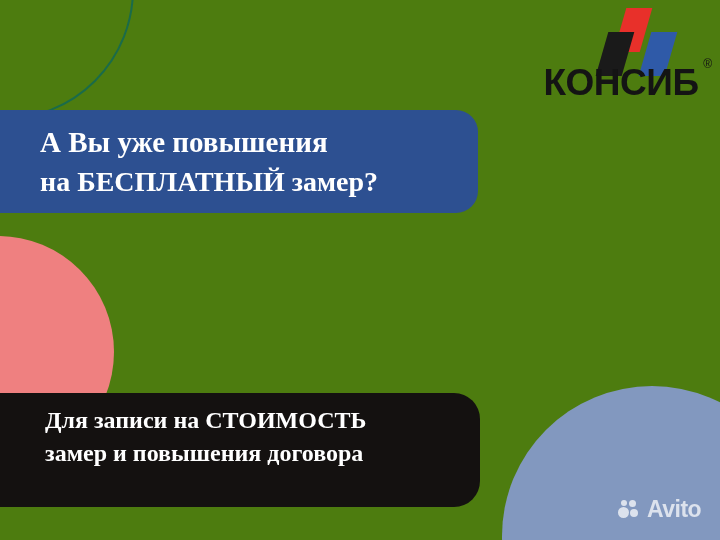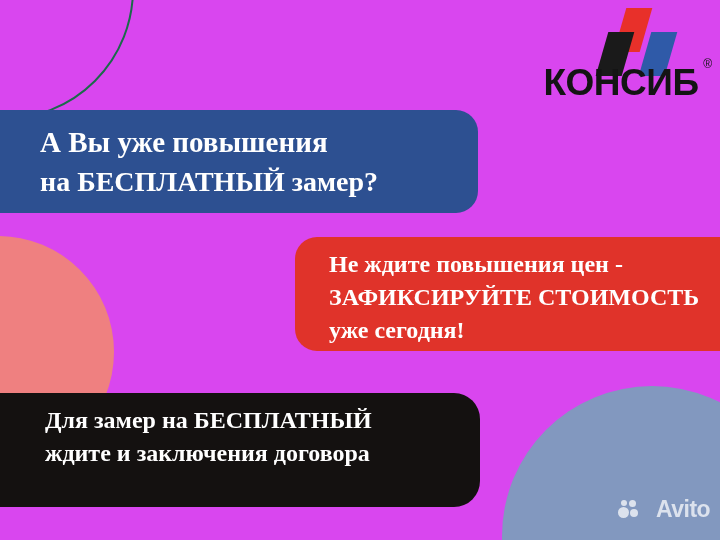--- a/index.html
+++ b/index.html
@@ -5,21 +5,21 @@
   html, body {
     margin: 0;
     padding: 0;
     background: #ffffff;
   }
   #poster {
     position: relative;
     width: 720px;
     height: 540px;
     overflow: hidden;
-    background: #d946ef;
+    background: #4d7c0f;
     font-family: "Liberation Serif", "DejaVu Serif", serif;
   }
 
   
   .shape { position: absolute; border-radius: 50%; }
 
   #green-ring {
     left: -128px;
     top: -142px;
     width: 262px;
@@ -141,21 +141,21 @@
     line-height: 33px;
   }
 
   
   #avito-watermark {
     position: absolute;
     left: 618px;
     top: 498px;
     display: flex;
     align-items: center;
-    gap: 18px;
+    gap: 9px;
     opacity: 0.72;
   }
   #avito-dots {
     position: relative;
     width: 20px;
     height: 20px;
   }
   #avito-dots i {
     position: absolute;
     display: block;
@@ -192,29 +192,24 @@
     </div>
     <div id="logo-wordmark">КОНСИБ</div>
     <div id="logo-reg">®</div>
   </div>
 
   <div class="banner" id="banner-blue">
     <div class="banner-line">А Вы уже повышения</div>
     <div class="banner-line small">на БЕСПЛАТНЫЙ замер?</div>
   </div>
 
-  <div class="banner" id="banner-red">
-    <div class="banner-line">Не ждите повышения цен -</div>
-    <div class="banner-line">ЗАФИКСИРУЙТЕ СТОИМОСТЬ</div>
-    <div class="banner-line">уже сегодня!</div>
-  </div>
 
   <div class="banner" id="banner-black">
-    <div class="banner-line">Для замер на БЕСПЛАТНЫЙ</div>
-    <div class="banner-line">ждите и заключения договора</div>
+    <div class="banner-line">Для записи на СТОИМОСТЬ</div>
+    <div class="banner-line">замер и повышения договора</div>
   </div>
 
   <div id="avito-watermark">
     <span id="avito-dots">
       <i id="avito-dot-big"></i>
       <i id="avito-dot-tl"></i>
       <i id="avito-dot-tr"></i>
       <i id="avito-dot-mr"></i>
     </span>
     <span id="avito-text">Avito</span>

